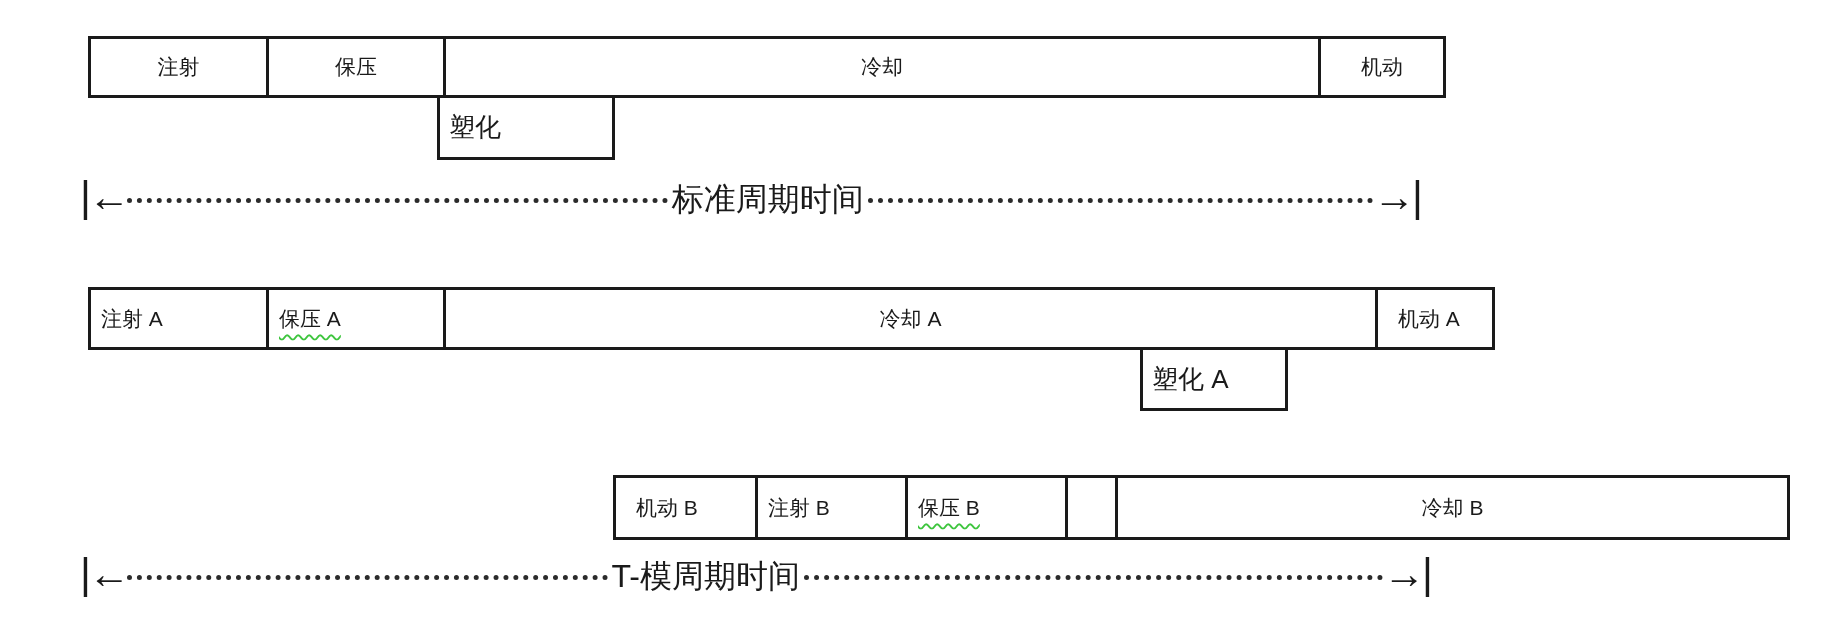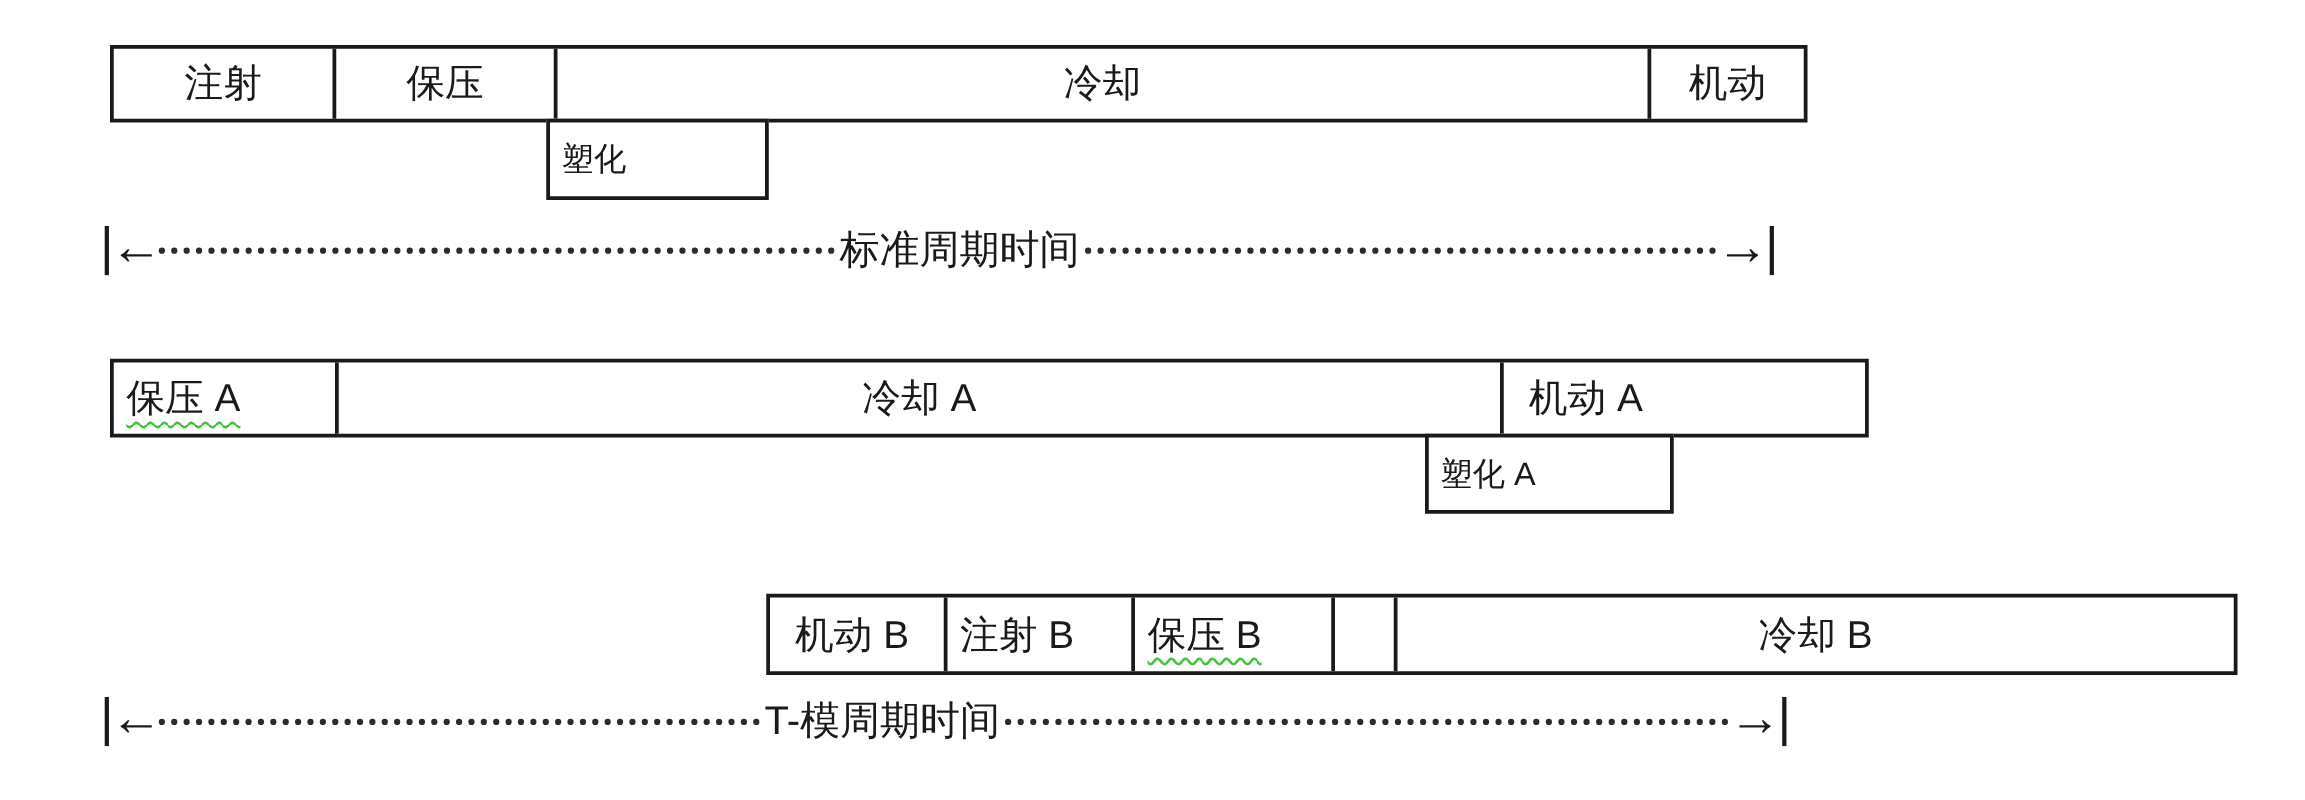--- a/index.html
+++ b/index.html
@@ -3,21 +3,21 @@
 <meta charset="utf-8">
 <style>
   * { margin:0; padding:0; box-sizing:border-box; }
   html,body { width:1844px; height:640px; background:#ffffff; overflow:hidden;
               font-family:"Liberation Sans","DejaVu Sans",sans-serif; }
   .diagram { position:absolute; left:0; top:0; width:1844px; height:640px; color:#1a1a1a; }
 
   
   .bar { position:absolute; display:flex; border:3px solid #1a1a1a; background:#ffffff; }
   .cell { display:flex; align-items:center; justify-content:center;
-          font-size:31px; white-space:nowrap; border-left:3px solid #1a1a1a; overflow:hidden; }
+          font-size:21px; white-space:nowrap; border-left:3px solid #1a1a1a; overflow:hidden; }
   .cell:first-child { border-left:none; }
   .cell.align-left { justify-content:flex-start; padding-left:10px; }
   .cell.pad-lg { padding-left:20px; }
 
   
   .box { position:absolute; display:flex; align-items:center; font-size:26px;
          border:3px solid #1a1a1a; background:#ffffff; padding-left:9px; white-space:nowrap; }
 
   
   .timeline { position:absolute; display:flex; align-items:center; font-size:32px; }
@@ -49,28 +49,29 @@
 
   <div class="timeline" style="left:80px; top:174px; width:1340px; height:52px;">
     <span class="arrow-glyph">|←</span>
     <div class="dots" style="flex:107;"></div>
     <span class="tl-label">标准周期时间</span>
     <div class="dots" style="flex:100;"></div>
     <span class="arrow-glyph">→|</span>
   </div>
 
   <div class="bar" style="left:88px; top:287px; width:1407px; height:63px;">
+    <div class="cell align-left" style="width:175px;">注射 A</div>
     <div class="cell align-left" style="width:177px;">
       <span class="squiggle">保压 A</span>
     </div>
     <div class="cell" style="width:932px;">冷却 A</div>
     <div class="cell align-left pad-lg" style="flex:1;">机动 A</div>
   </div>
 
-  <div class="box" style="left:1140px; top:347px; width:199px; height:64px;">
+  <div class="box" style="left:1140px; top:347px; width:148px; height:64px;">
     <span>塑化 A</span>
   </div>
 
 
   <div class="bar" style="left:613px; top:475px; width:1177px; height:65px;">
     <div class="cell align-left pad-lg" style="width:139px;">机动 B</div>
     <div class="cell align-left" style="width:150px;">注射 B</div>
     <div class="cell align-left" style="width:160px;">
       <span class="squiggle">保压 B</span>
     </div>

